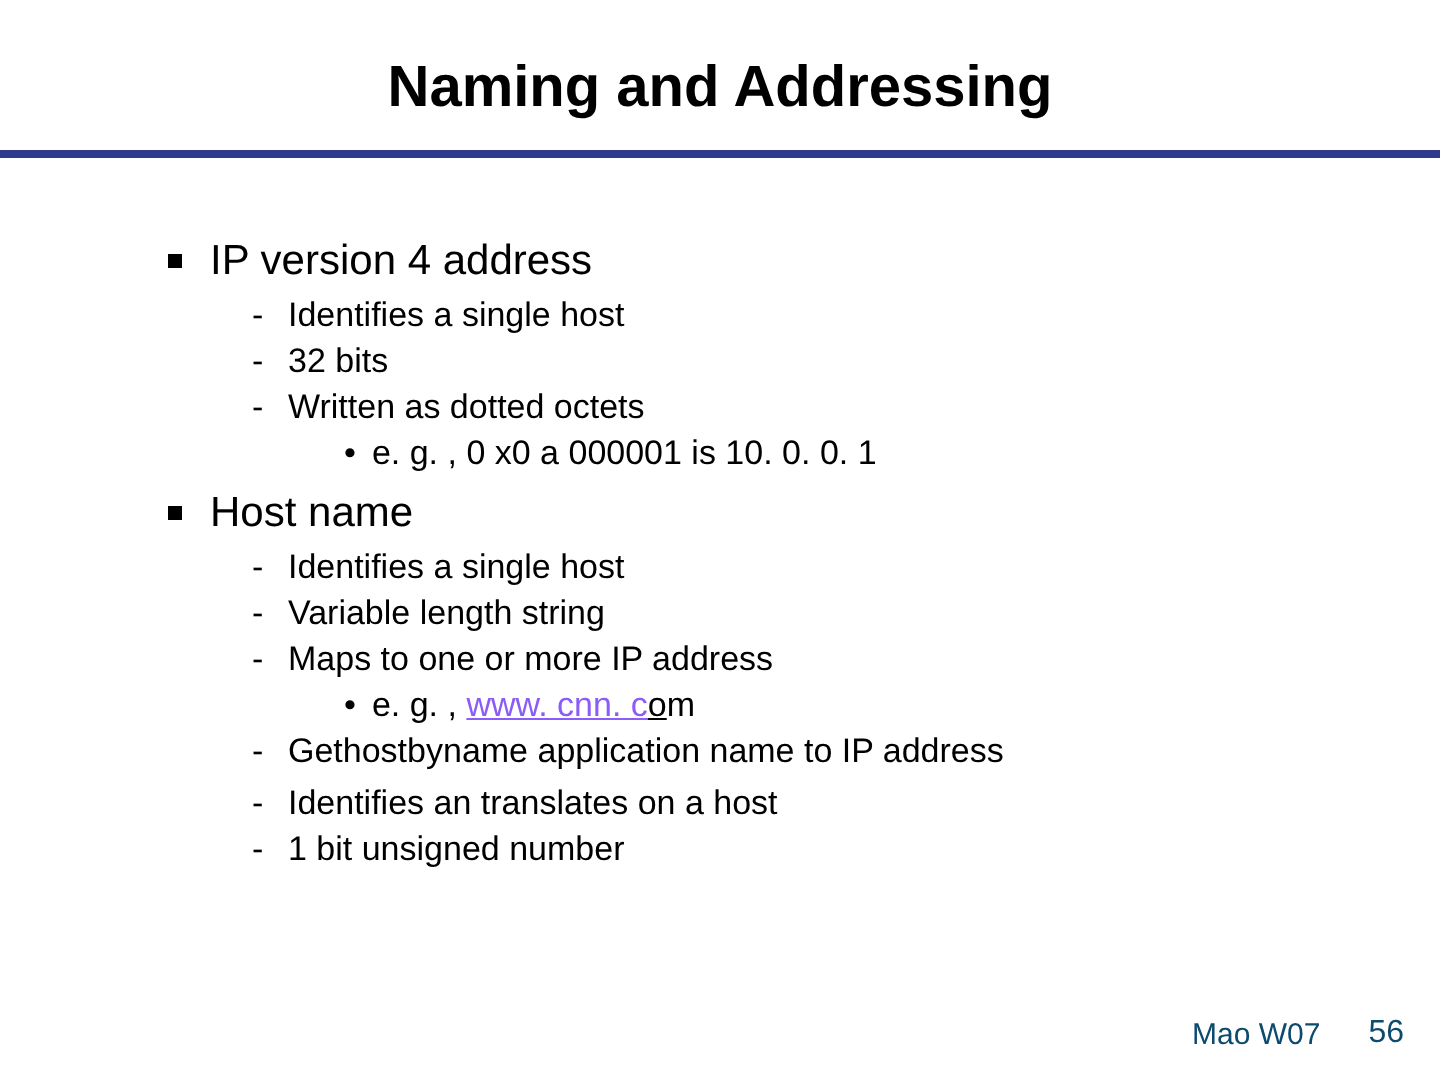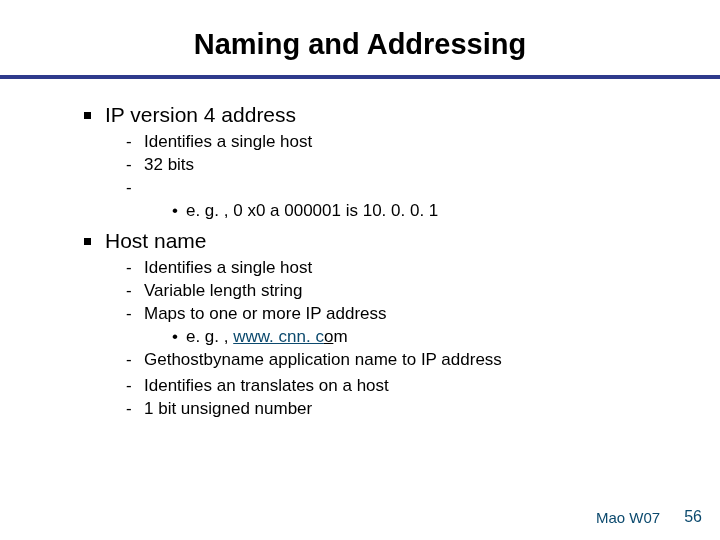--- a/index.html
+++ b/index.html
@@ -19,21 +19,21 @@
     padding-top: 28px;
     padding-bottom: 14px;
     border-radius: 10px;
   }
   .rule {
     height: 4px;
     background: #2e3a8c;
     width: 100%;
   }
   .content {
-    padding: 24px 0 0 84px;
+    padding: 40px 0 0 84px;
   }
   .top-item {
     display: flex;
     align-items: baseline;
     gap: 14px;
     font-size: 21px;
     color: #000;
     margin-top: 6px;
   }
   .top-item:first-child { margin-top: 0; }
@@ -70,21 +70,21 @@
     align-items: baseline;
     gap: 8px;
     font-size: 17px;
     color: #000;
     line-height: 1.35;
   }
   .dot {
     flex-shrink: 0;
   }
   a.link {
-    color: #0c4a6e;
+    color: #8b5cf6;
     text-decoration: underline;
     text-align: center;
   }
   .link-tail { color: #000; text-decoration: underline; }
   .footer {
     position: absolute;
     bottom: 14px;
     right: 18px;
     display: flex;
     align-items: flex-end;
@@ -112,20 +112,21 @@
     <div class="sub-item">
         <span class="dash">-</span>
         <span>Identifies a single host</span>
       </div>
     <div class="sub-item">
         <span class="dash">-</span>
         <span>32 bits</span>
       </div>
     <div class="sub-item">
         <span class="dash">-</span>
+        <span>Written as dotted octets</span>
       </div>
     <div class="subsub">
       <div class="subsub-item">
           <span class="dot">•</span>
           <span>e. g. , 0 x0 a 000001 is 10. 0. 0. 1</span>
         </div>
     </div>
   </div>
 
   <div class="top-item">

